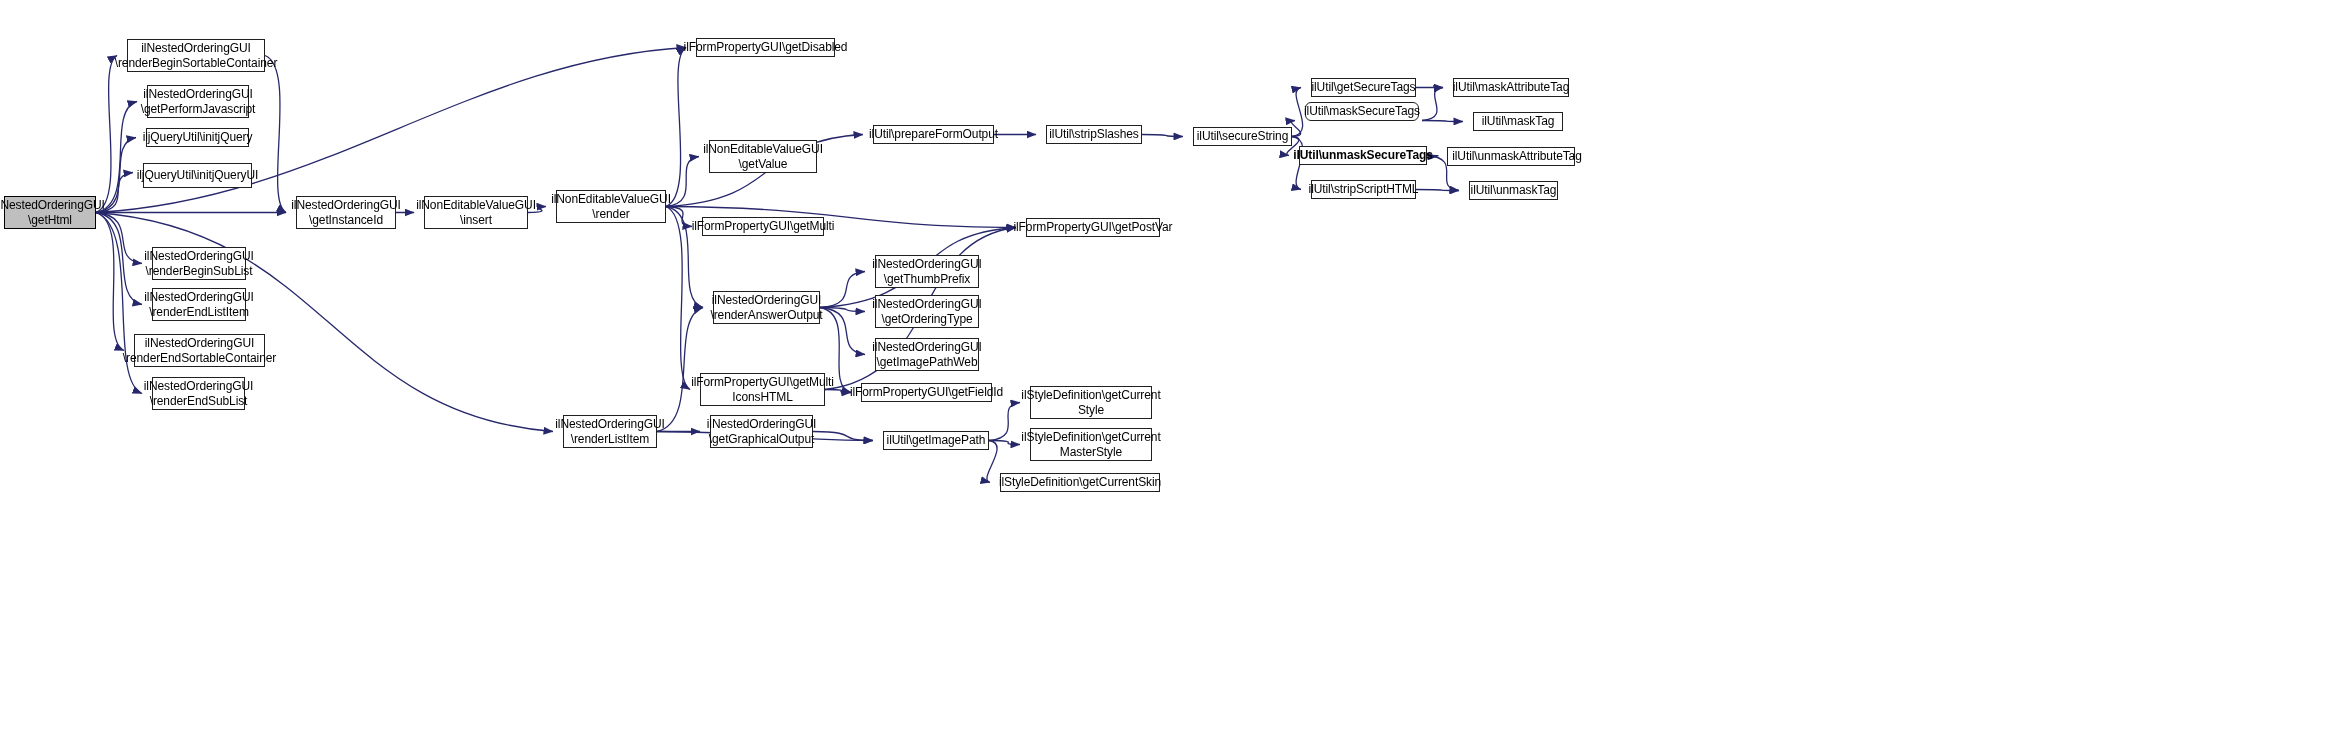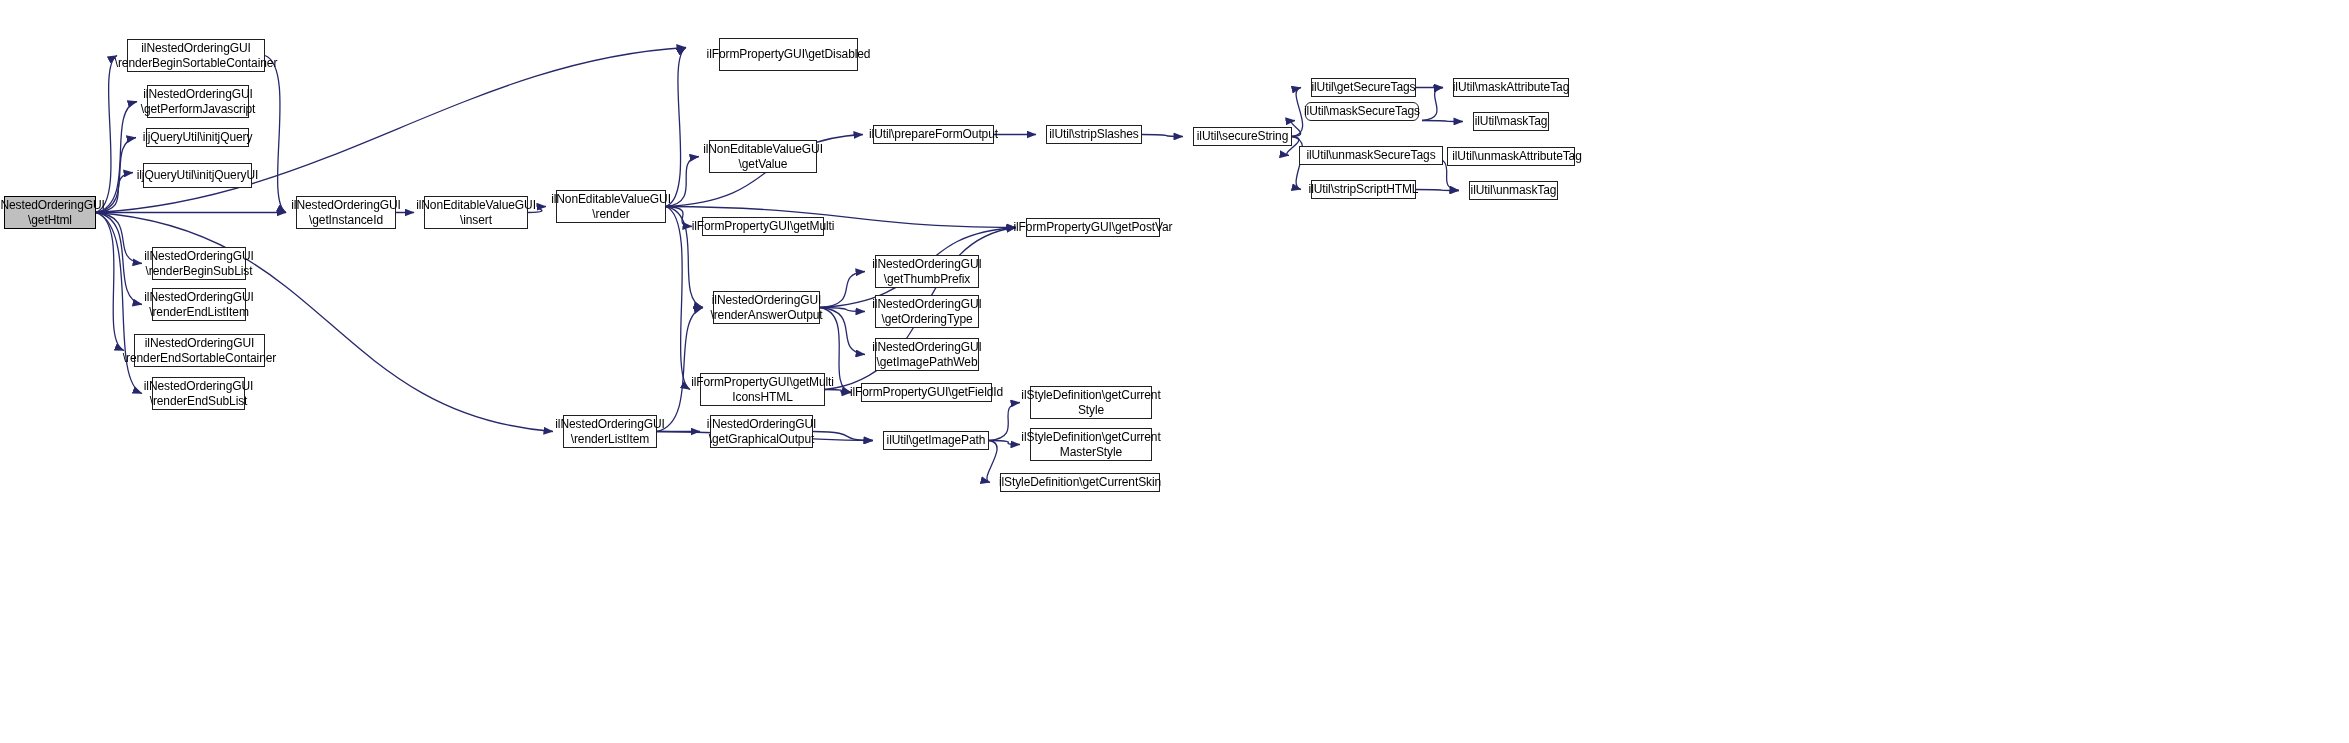--- a/index.html
+++ b/index.html
@@ -108,21 +108,21 @@
       <div class="node" style="left: 134px; top: 334px; width: 131px; height: 33px;"><span>ilNestedOrderingGUI
 \renderEndSortableContainer</span></div>
       <div class="node" style="left: 152px; top: 377px; width: 93px; height: 33px;"><span>ilNestedOrderingGUI
 \renderEndSubList</span></div>
       <div class="node" style="left: 296px; top: 196px; width: 100px; height: 33px;"><span>ilNestedOrderingGUI
 \getInstanceId</span></div>
       <div class="node" style="left: 424px; top: 196px; width: 104px; height: 33px;"><span>ilNonEditableValueGUI
 \insert</span></div>
       <div class="node" style="left: 556px; top: 190px; width: 110px; height: 33px;"><span>ilNonEditableValueGUI
 \render</span></div>
-      <div class="node" style="left: 719px; top: 38px; width: 139px; height: 33px; text-align: center;"><span>ilFormPropertyGUI\getDisabled</span></div>
+      <div class="node" style="left: 696px; top: 38px; width: 139px; height: 19px; text-align: center;"><span>ilFormPropertyGUI\getDisabled</span></div>
       <div class="node" style="left: 709px; top: 140px; width: 108px; height: 33px;"><span>ilNonEditableValueGUI
 \getValue</span></div>
       <div class="node" style="left: 702px; top: 217px; width: 122px; height: 19px;"><span>ilFormPropertyGUI\getMulti</span></div>
       <div class="node" style="left: 713px; top: 291px; width: 107px; height: 33px;"><span>ilNestedOrderingGUI
 \renderAnswerOutput</span></div>
       <div class="node" style="left: 875px; top: 255px; width: 104px; height: 33px;"><span>ilNestedOrderingGUI
 \getThumbPrefix</span></div>
       <div class="node" style="left: 875px; top: 295px; width: 104px; height: 33px;"><span>ilNestedOrderingGUI
 \getOrderingType</span></div>
       <div class="node" style="left: 875px; top: 338px; width: 104px; height: 33px;"><span>ilNestedOrderingGUI
@@ -134,24 +134,24 @@
 \renderListItem</span></div>
       <div class="node" style="left: 710px; top: 415px; width: 103px; height: 33px;"><span>ilNestedOrderingGUI
 \getGraphicalOutput</span></div>
       <div class="node" style="left: 883px; top: 431px; width: 106px; height: 19px;"><span>ilUtil\getImagePath</span></div>
       <div class="node" style="left: 873px; top: 125px; width: 121px; height: 19px;"><span>ilUtil\prepareFormOutput</span></div>
       <div class="node" style="left: 1026px; top: 218px; width: 134px; height: 19px;"><span>ilFormPropertyGUI\getPostVar</span></div>
       <div class="node" style="left: 1046px; top: 125px; width: 96px; height: 19px;"><span>ilUtil\stripSlashes</span></div>
       <div class="node" style="left: 1193px; top: 127px; width: 99px; height: 19px;"><span>ilUtil\secureString</span></div>
       <div class="node" style="left: 1311px; top: 78px; width: 105px; height: 19px;"><span>ilUtil\getSecureTags</span></div>
       <div class="node" style="left: 1305px; top: 102px; width: 114px; height: 19px; border-radius: 6px;"><span>ilUtil\maskSecureTags</span></div>
-      <div class="node" style="left: 1299px; top: 146px; width: 144px; height: 19px;"><span>ilUtil\unmaskSecureTags</span></div>
+      <div class="node" style="left: 1299px; top: 146px; width: 128px; height: 19px; font-weight: bold;"><span>ilUtil\unmaskSecureTags</span></div>
       <div class="node" style="left: 1311px; top: 180px; width: 105px; height: 19px;"><span>ilUtil\stripScriptHTML</span></div>
       <div class="node" style="left: 1453px; top: 78px; width: 116px; height: 19px;"><span>ilUtil\maskAttributeTag</span></div>
-      <div class="node" style="left: 1473px; top: 112px; width: 76px; height: 19px;"><span>ilUtil\maskTag</span></div>
+      <div class="node" style="left: 1473px; top: 112px; width: 90px; height: 19px;"><span>ilUtil\maskTag</span></div>
       <div class="node" style="left: 1447px; top: 147px; width: 128px; height: 19px; padding-left: 12px;"><span>ilUtil\unmaskAttributeTag</span></div>
       <div class="node" style="left: 1469px; top: 181px; width: 89px; height: 19px;"><span>ilUtil\unmaskTag</span></div>
       <div class="node" style="left: 1030px; top: 386px; width: 122px; height: 33px;"><span>ilStyleDefinition\getCurrent
 Style</span></div>
       <div class="node" style="left: 1030px; top: 428px; width: 122px; height: 33px;"><span>ilStyleDefinition\getCurrent
 MasterStyle</span></div>
       <div class="node" style="left: 1000px; top: 473px; width: 160px; height: 19px; align-items: center;"><span>ilStyleDefinition\getCurrentSkin</span></div>
     </div>
 </div>
 

